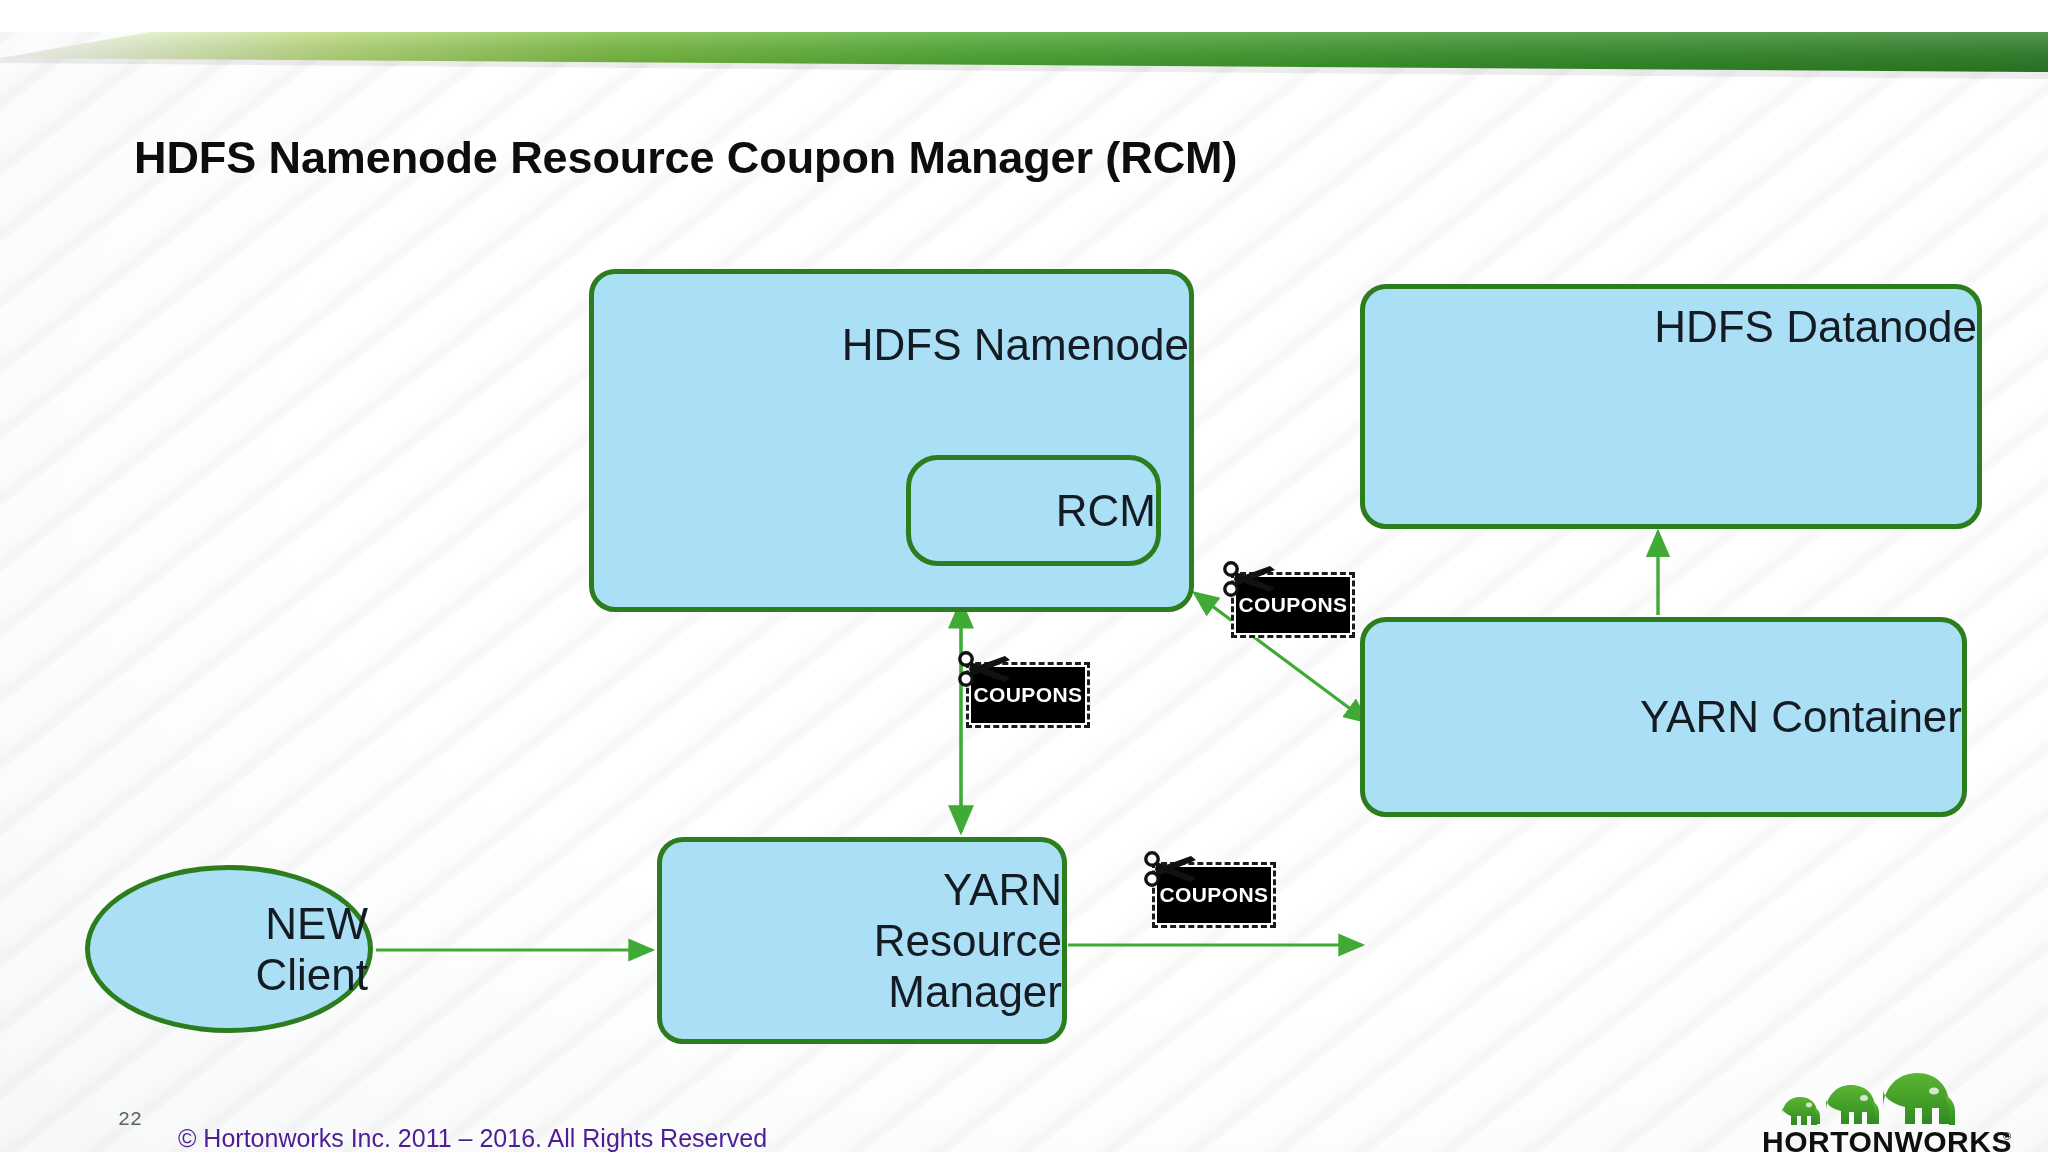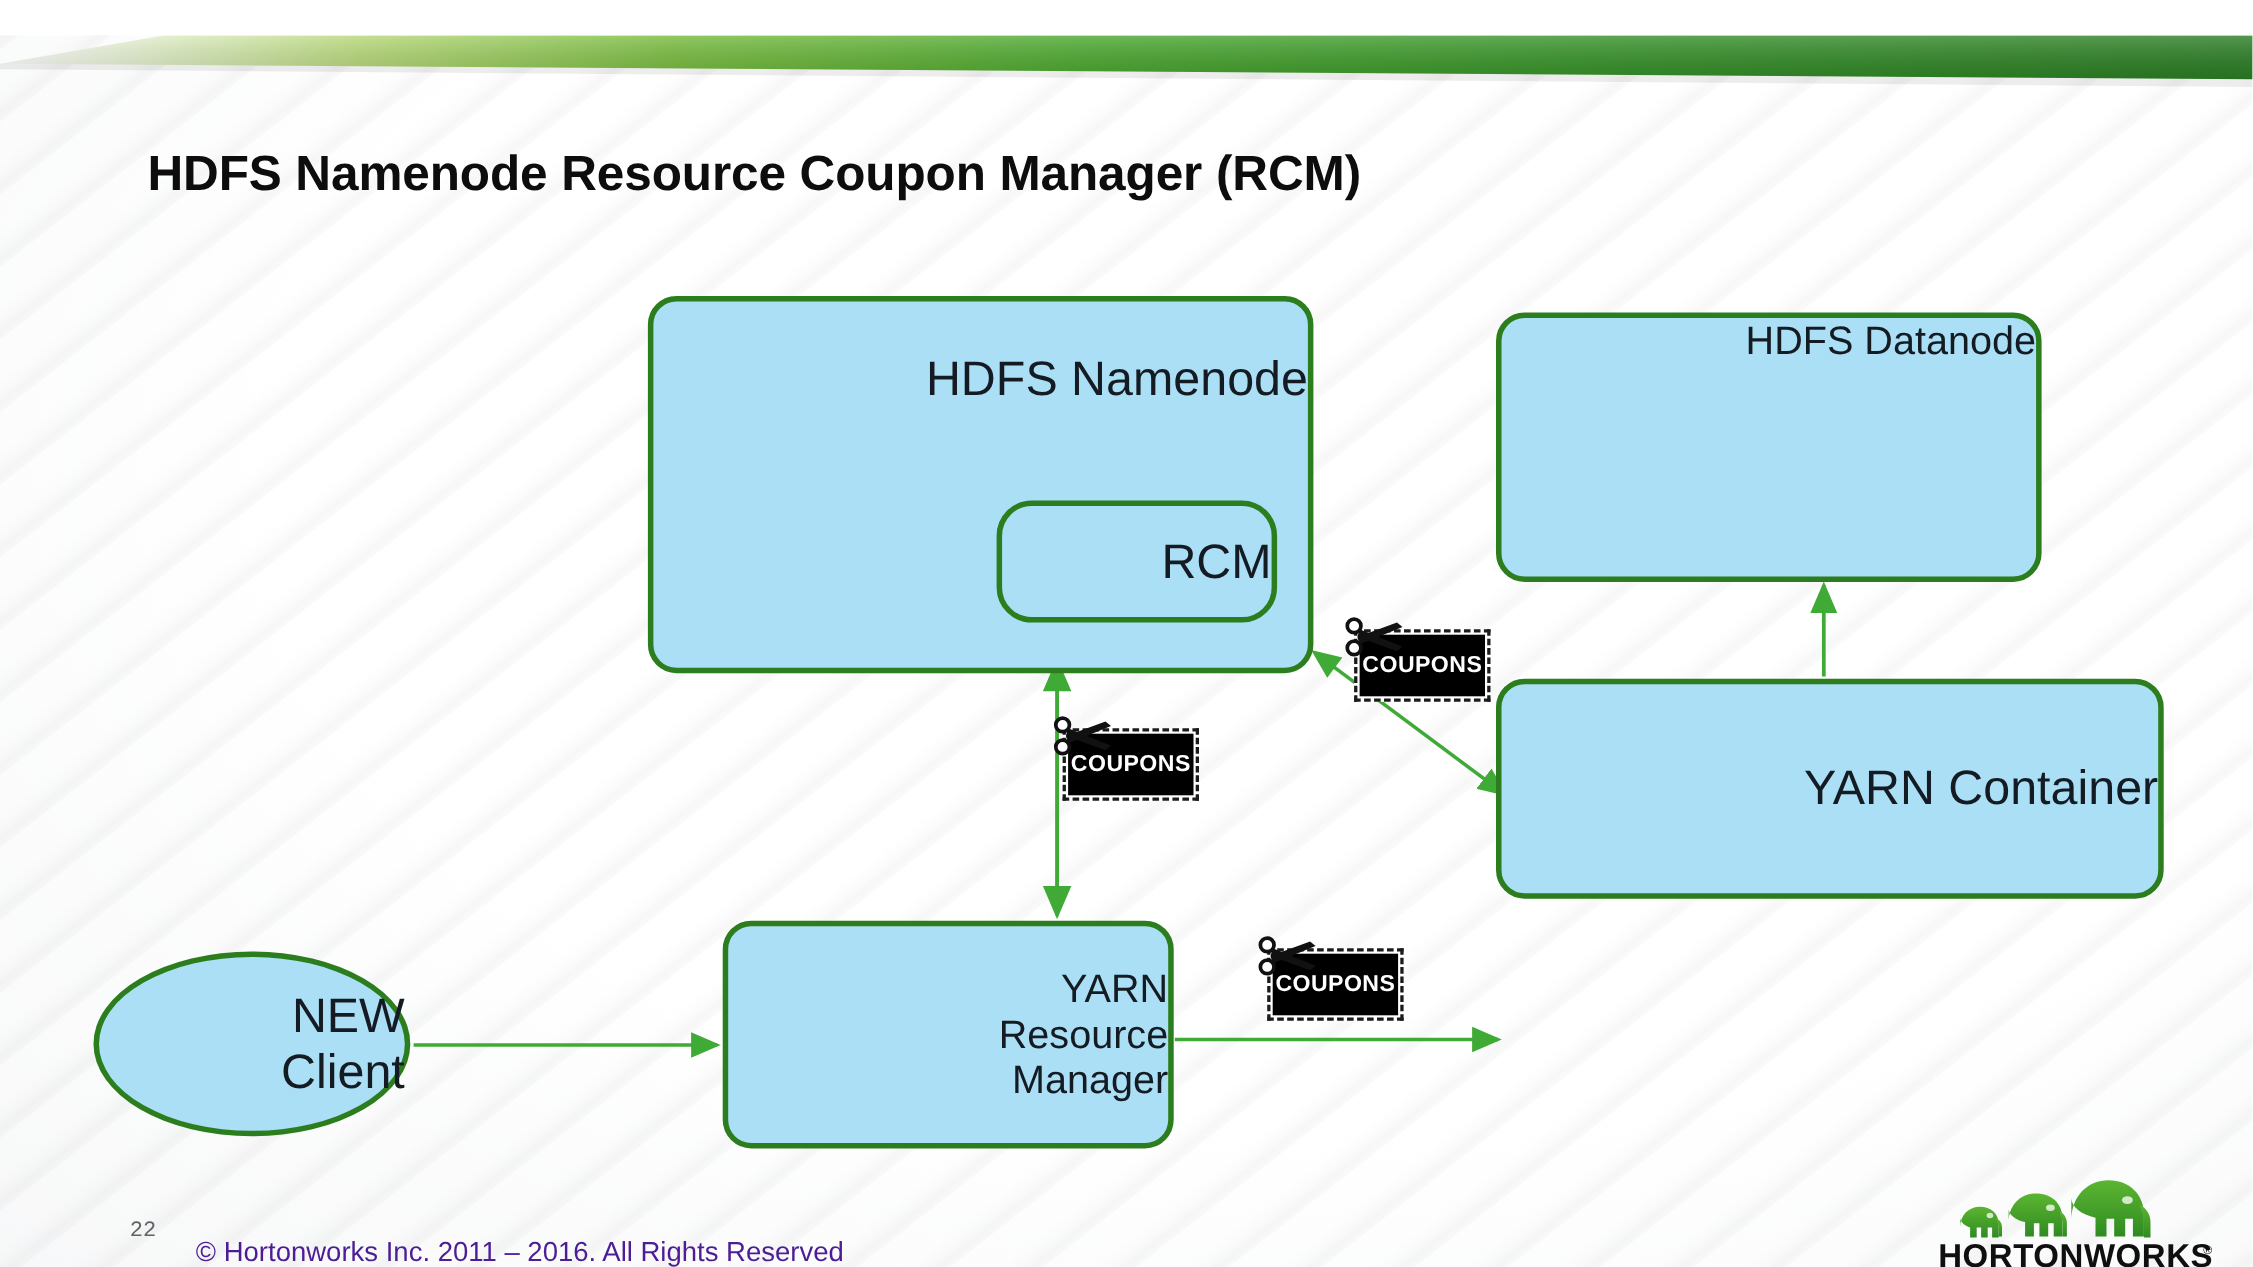--- a/index.html
+++ b/index.html
@@ -97,37 +97,38 @@
     padding-top: 45px;
     align-items: flex-start;
   }
   #node-rcm {
     left: 906px;  top: 423px;  width: 255px; height: 111px;
     font-size: 44px;
     border-radius: 32px;
     align-items: center;
   }
   #node-datanode {
-    left: 1360px; top: 252px;  width: 496px; height: 245px;
-    font-size: 36px;
+    left: 1360px; top: 252px;  width: 622px; height: 245px;
+    font-size: 44px;
+    padding-top: 12px;
     align-items: flex-start;
   }
   #node-container {
     left: 1360px; top: 585px;  width: 607px; height: 200px;
     font-size: 44px;
     align-items: center;
   }
   #node-nodemanager {
     left: 1360px; top: 805px;  width: 607px; height: 205px;
     font-size: 44px;
     align-items: center;
   }
   #node-resourcemanager {
     left: 657px;  top: 805px;  width: 410px; height: 207px;
-    font-size: 36px;
+    font-size: 44px;
     align-items: center;
   }
   #node-client {
     left: 85px;   top: 833px;  width: 288px; height: 168px;
     font-size: 44px;
     border-radius: 50%;
     align-items: center;
   }
 
   

